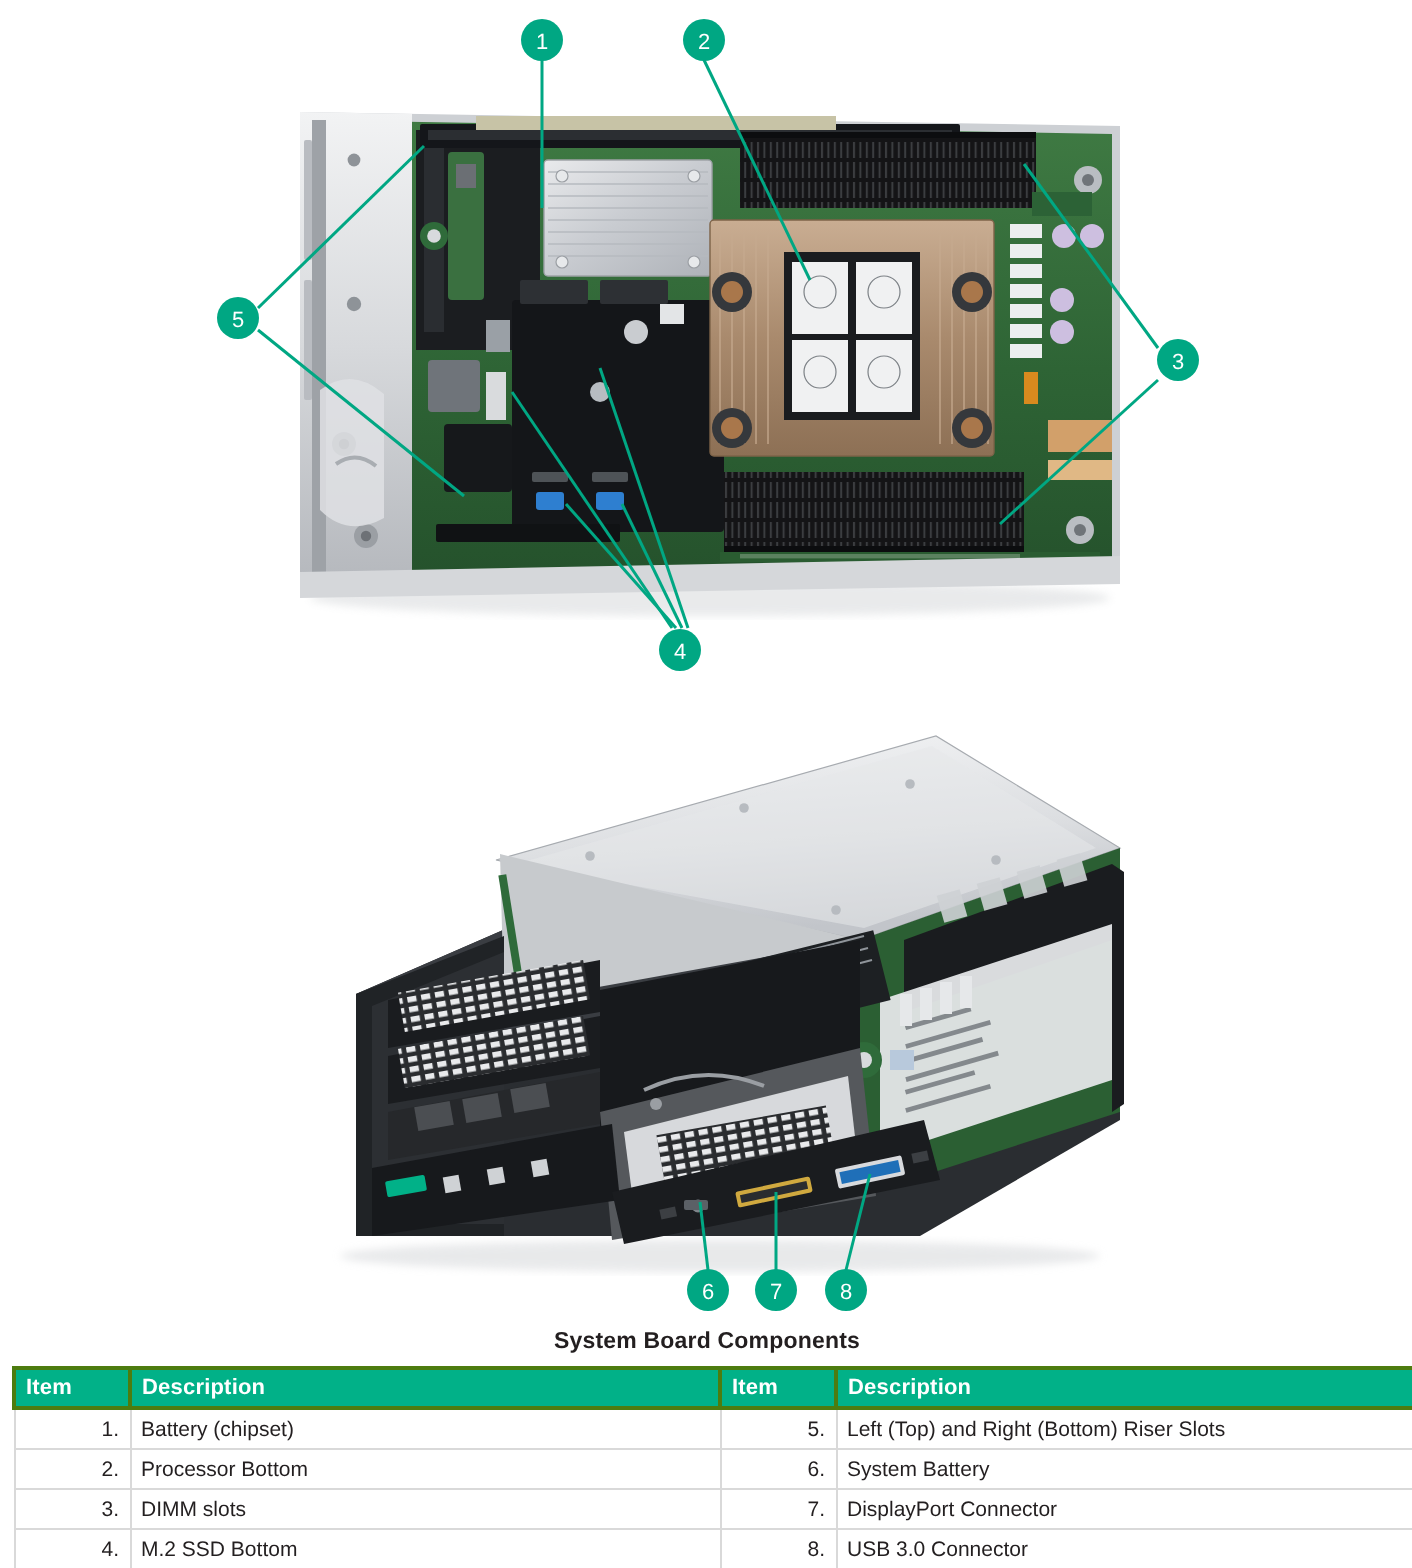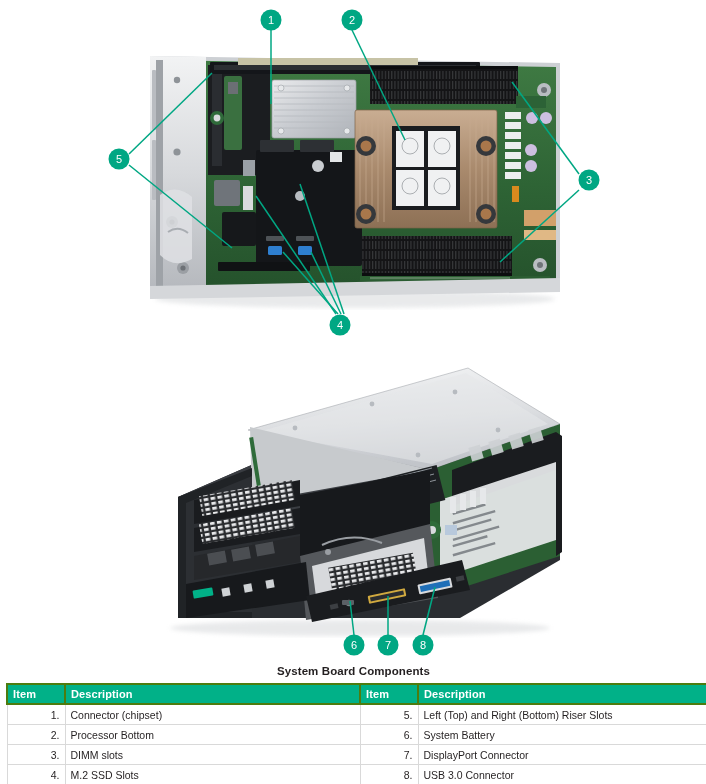--- a/index.html
+++ b/index.html
@@ -388,37 +388,37 @@
       <tr>
         <th>Item</th>
         <th>Description</th>
         <th>Item</th>
         <th>Description</th>
       </tr>
     </thead>
     <tbody>
       <tr>
         <td class="num">1.</td>
-        <td>Connector (chipset)</td>
+        <td>Battery (chipset)</td>
         <td class="num">5.</td>
         <td>Left (Top) and Right (Bottom) Riser Slots</td>
       </tr>
       <tr>
         <td class="num">2.</td>
         <td>Processor Bottom</td>
         <td class="num">6.</td>
         <td>System Battery</td>
       </tr>
       <tr>
         <td class="num">3.</td>
         <td>DIMM slots</td>
         <td class="num">7.</td>
         <td>DisplayPort Connector</td>
       </tr>
       <tr>
         <td class="num">4.</td>
-        <td>M.2 SSD Slots</td>
+        <td>M.2 SSD Bottom</td>
         <td class="num">8.</td>
         <td>USB 3.0 Connector</td>
       </tr>
     </tbody>
   </table>
 </div>
 
 </body></html>

